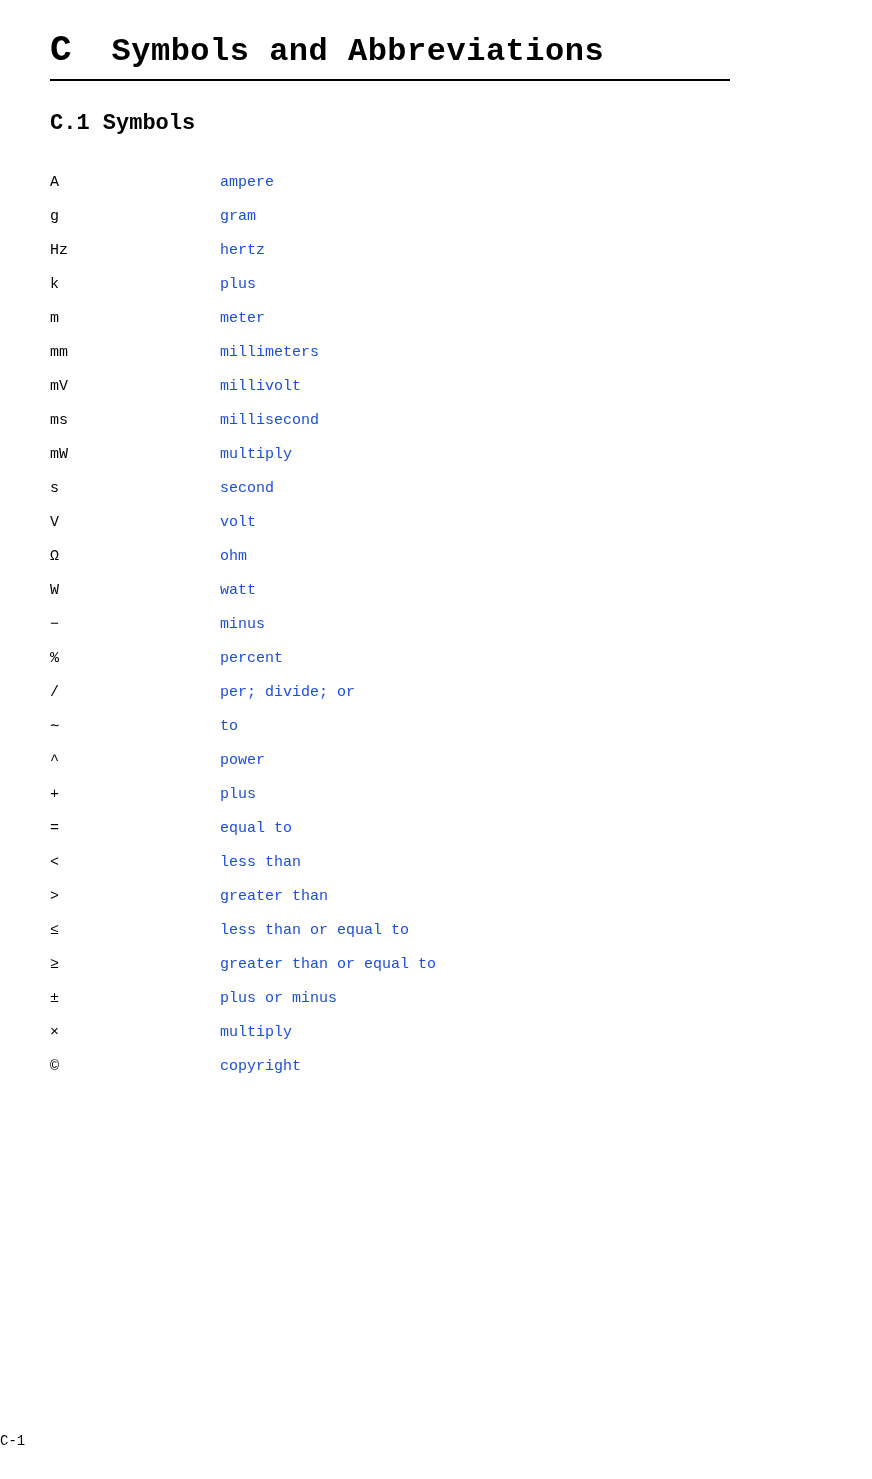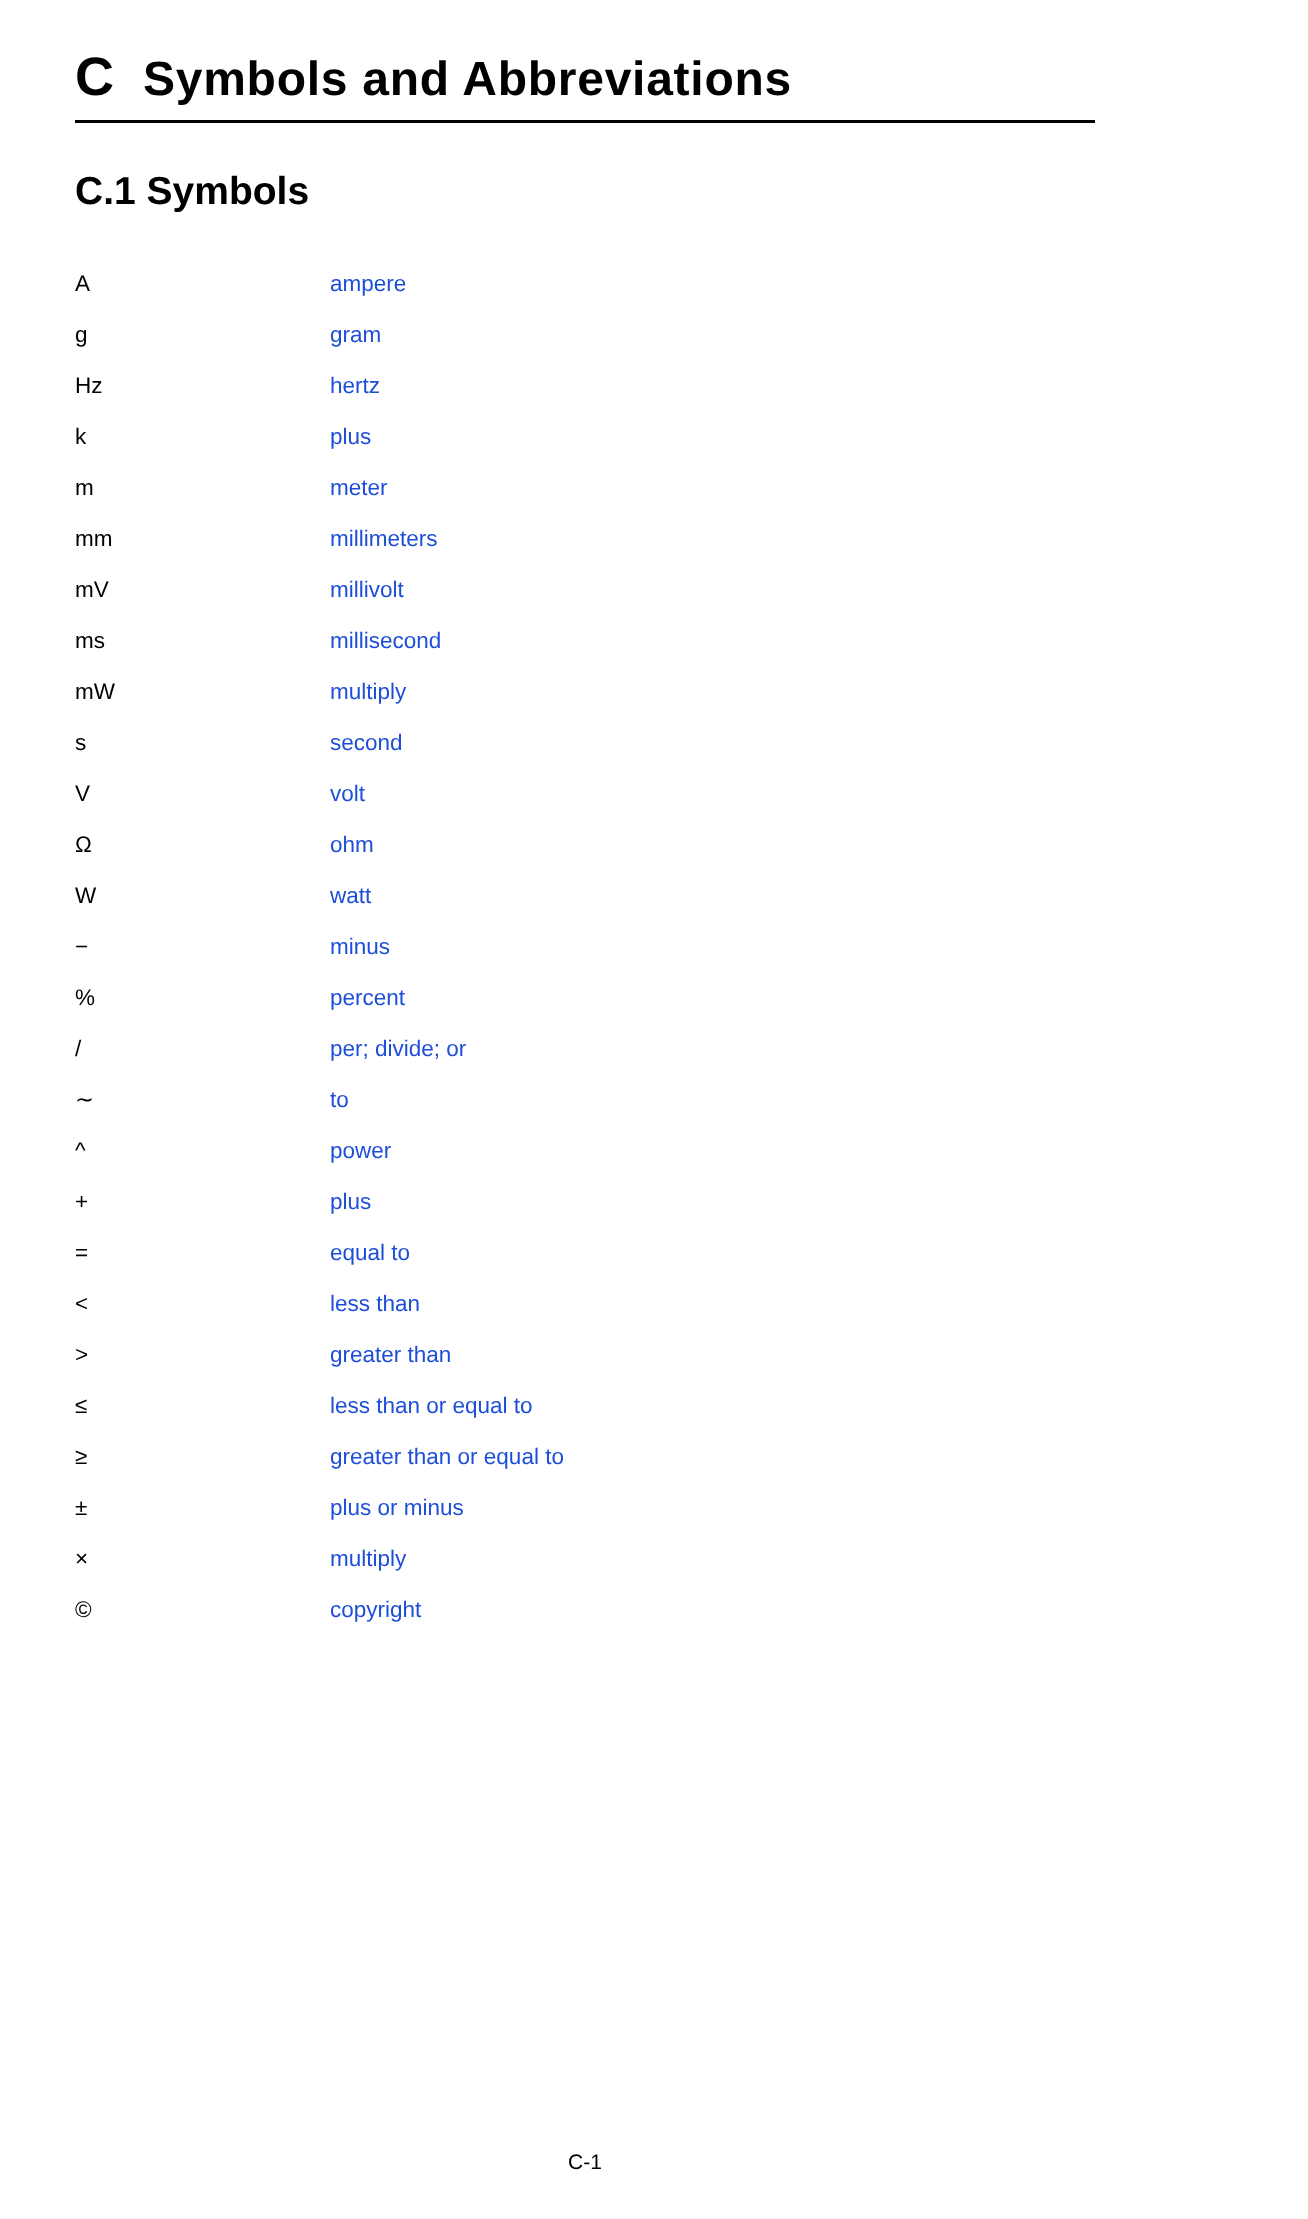--- a/index.html
+++ b/index.html
@@ -15,20 +15,21 @@
       width: 872px;
       min-height: 1479px;
       padding: 0;
     }
 
     .page-container {
       width: 780px;
       min-height: 1479px;
       padding: 30px 50px 60px 50px;
       position: relative;
+      font-family: Liberation Mono, monospace;
     }
 
     .chapter-header {
       margin-bottom: 8px;
     }
 
     .chapter-title {
       font-size: 32px;
       font-weight: bold;
       color: #000;
@@ -41,21 +42,21 @@
     }
 
     .header-rule {
       border: none;
       border-top: 2px solid #000;
       margin-top: 8px;
       margin-bottom: 30px;
     }
 
     .section-title {
-      font-size: 26px;
+      font-size: 22px;
       font-weight: bold;
       margin-bottom: 30px;
       margin-top: 20px;
     }
 
     .symbols-table {
       width: 100%;
       border-collapse: collapse;
     }
 
@@ -75,21 +76,20 @@
 
     .symbols-table tr td:last-child {
       color: #1d4ed8;
     }
 
     .page-footer {
       position: absolute;
       bottom: 30px;
       left: 0;
       right: 0;
-      text-align: center;
       font-size: 14px;
       color: #000;
     }
   </style>
 </head>
 <body>
 
 <div class="page-container">
 
   <div class="chapter-header">

